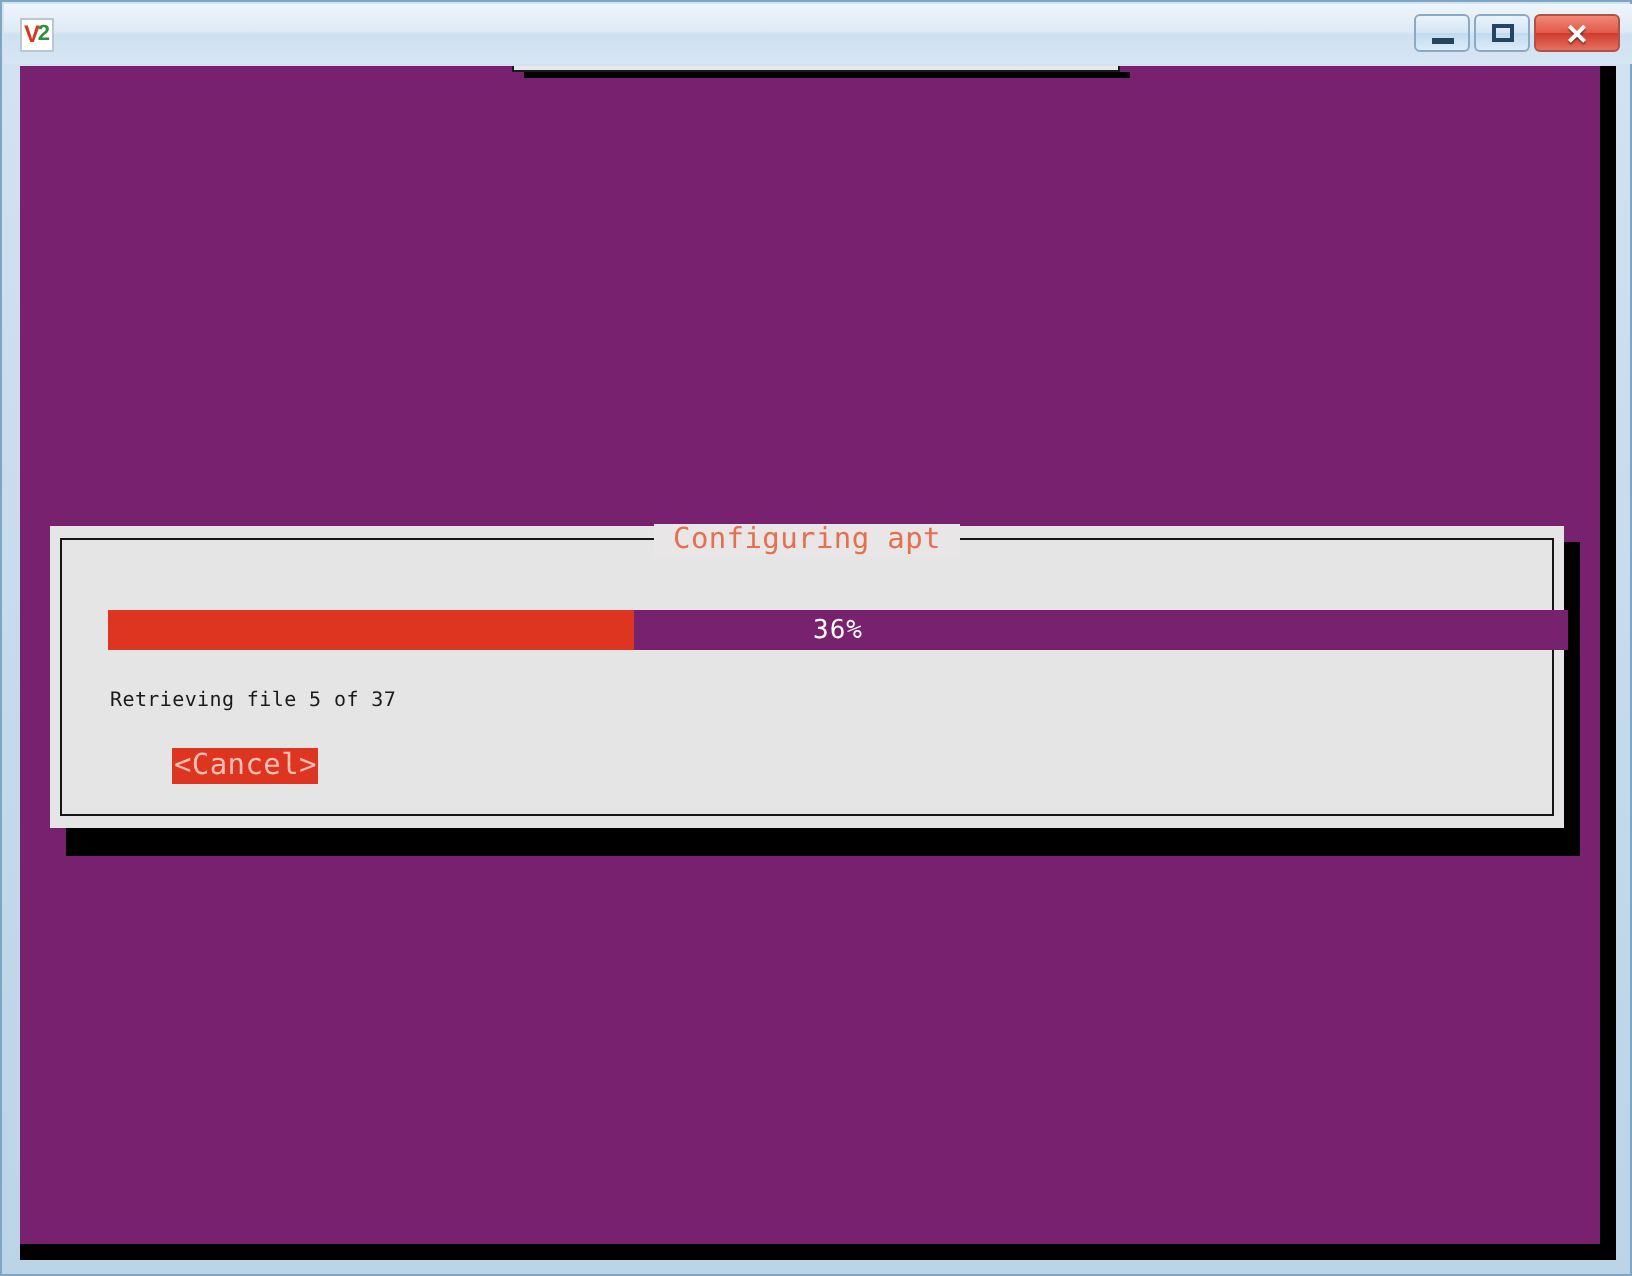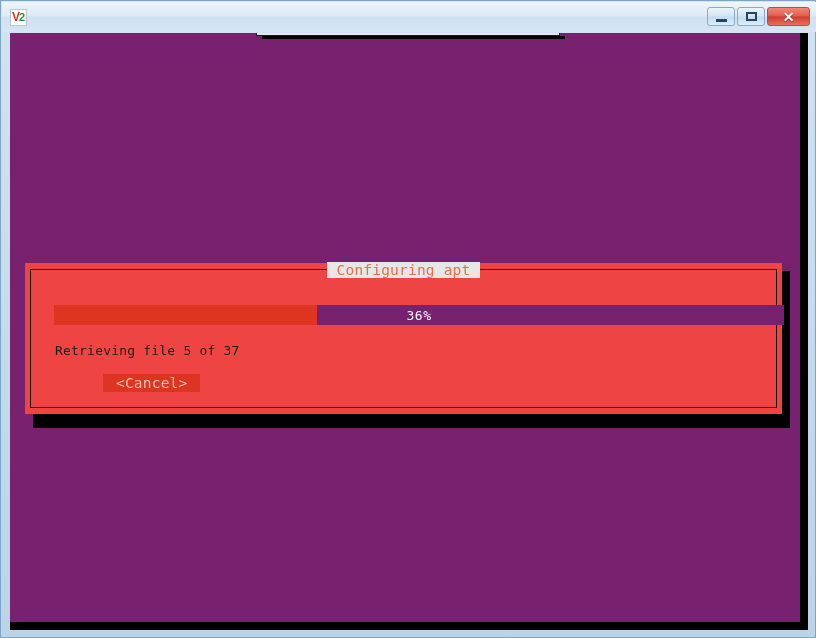--- a/index.html
+++ b/index.html
@@ -231,39 +231,39 @@
     color: #ffffff;
     letter-spacing: 0.5px;
   }
 
   
   #status-text {
     position: absolute;
     left: 24px;
     top: 73px;
     font-family: "DejaVu Sans Mono", monospace;
-    font-size: 13px;
+    font-size: 10px;
     line-height: 16px;
     color: #1b1b1b;
     white-space: pre;
     letter-spacing: 0.2px;
   }
 
   
   #cancel-button {
     position: absolute;
-    left: 72px;
+    left: 55px;
     top: 104px;
     height: 18px;
     background: #dd3520;
     color: #f4c0b4;
     font-family: "DejaVu Sans Mono", monospace;
     font-size: 14.5px;
     line-height: 18px;
-    padding: 0 13px;
+    padding: 0 1px;
     white-space: pre;
     letter-spacing: 0.2px;
     cursor: pointer;
   }
 </style>
 </head>
 <body>
 
 <div id="vnc-window">
 
@@ -286,21 +286,21 @@
     </div>
   </div>
 
   <div id="vnc-canvas">
     <div id="desktop" style="background: rgb(119, 33, 111);">
 
       <div id="upper-dialog-shadow"></div>
       <div id="upper-dialog"></div>
 
       <div id="apt-dialog-shadow"></div>
-      <div id="apt-dialog" style="background: #ef4444;">
+      <div id="apt-dialog" style="background: #e5e5e5;">
         <div id="apt-dialog-inner">
 
           <div id="apt-dialog-title">
             <span class="titletext" style="color: rgb(228, 112, 79); background: rgb(232, 230, 230);">Configuring apt</span>
           </div>
 
           <div id="progress-bar" style="background: rgb(119, 33, 111);">
             <div id="progress-fill" style="width: 36%; background: rgb(221, 53, 32);"></div>
             <div id="progress-label" style="color: rgb(255, 255, 255);">36%</div>
           </div>

